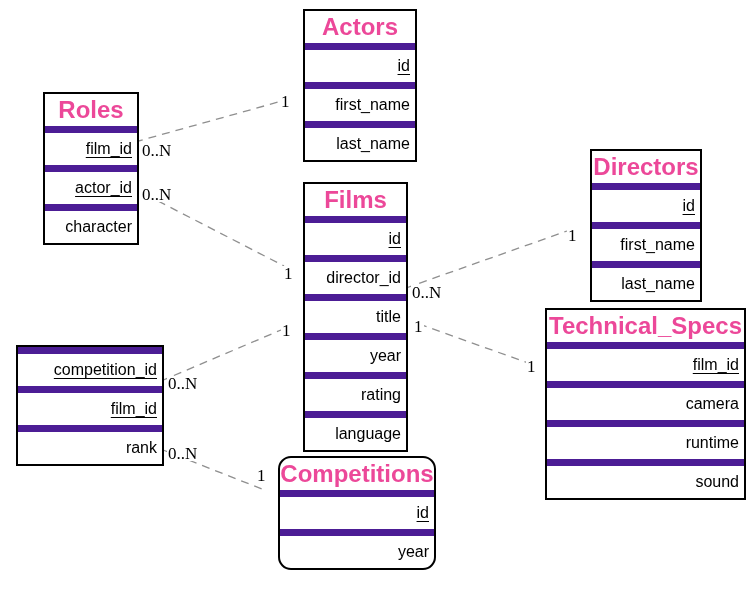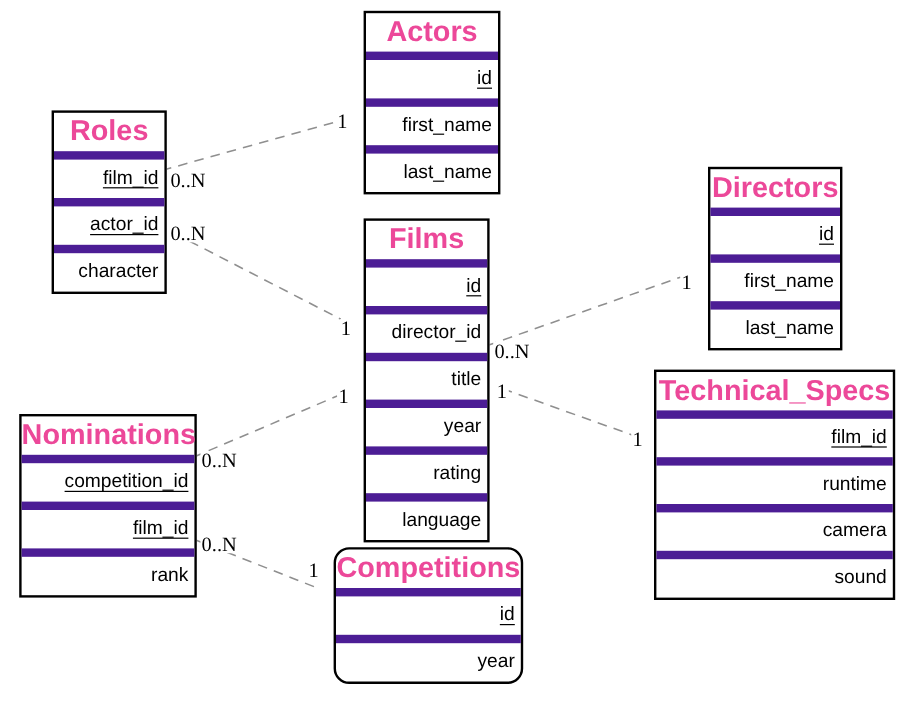--- a/index.html
+++ b/index.html
@@ -75,39 +75,38 @@
   <div class="entity" style="left:303px;top:182px;width:101px;">
     <div class="ehead">Films</div>
     <div class="attr pk">id</div>
     <div class="attr fk">director_id</div>
     <div class="attr">title</div>
     <div class="attr">year</div>
     <div class="attr">rating</div>
     <div class="attr">language</div>
   </div>
 
-  <div class="entity" style="left:590px;top:139px;width:108px;">
+  <div class="entity" style="left:590px;top:149px;width:108px;">
     <div class="ehead">Directors</div>
     <div class="attr pk">id</div>
     <div class="attr">first_name</div>
     <div class="attr">last_name</div>
   </div>
 
   <div class="entity" style="left:16px;top:345px;width:144px;">
-    <div class="ehead">Nominations</div>
     <div class="attr pk fk">competition_id</div>
     <div class="attr pk fk">film_id</div>
     <div class="attr">rank</div>
   </div>
 
   <div class="entity" style="left:545px;top:308px;width:197px;">
     <div class="ehead">Technical_Specs</div>
     <div class="attr pk fk">film_id</div>
+    <div class="attr">camera</div>
     <div class="attr">runtime</div>
-    <div class="attr">camera</div>
     <div class="attr">sound</div>
   </div>
 
   <div class="entity" style="left:278px;top:456px;width:154px;border-radius:13px;">
     <div class="ehead">Competitions</div>
     <div class="attr pk">id</div>
     <div class="attr">year</div>
   </div>
 
   <span class="card" style="left:141px;top:143px;">0..N</span>

